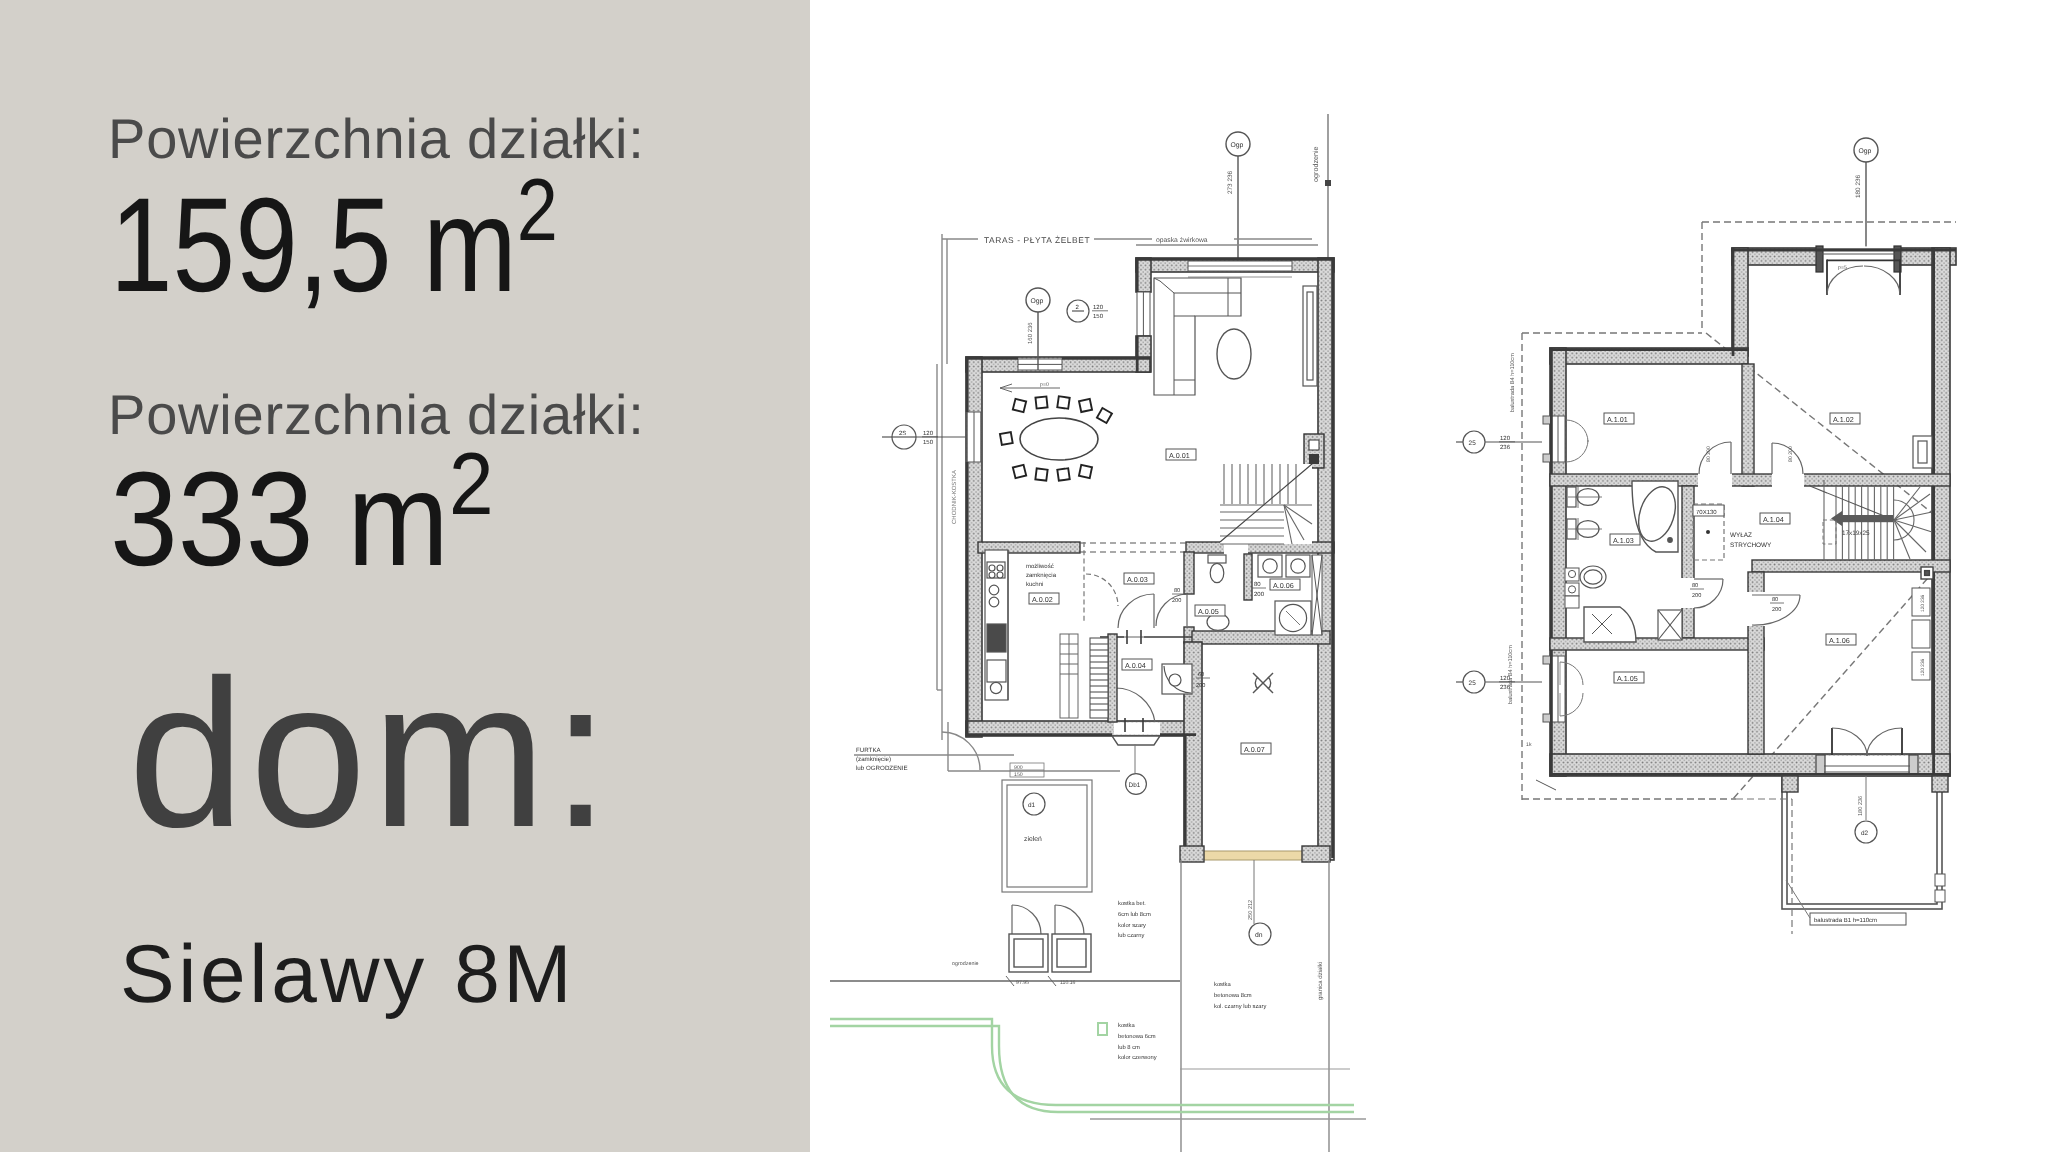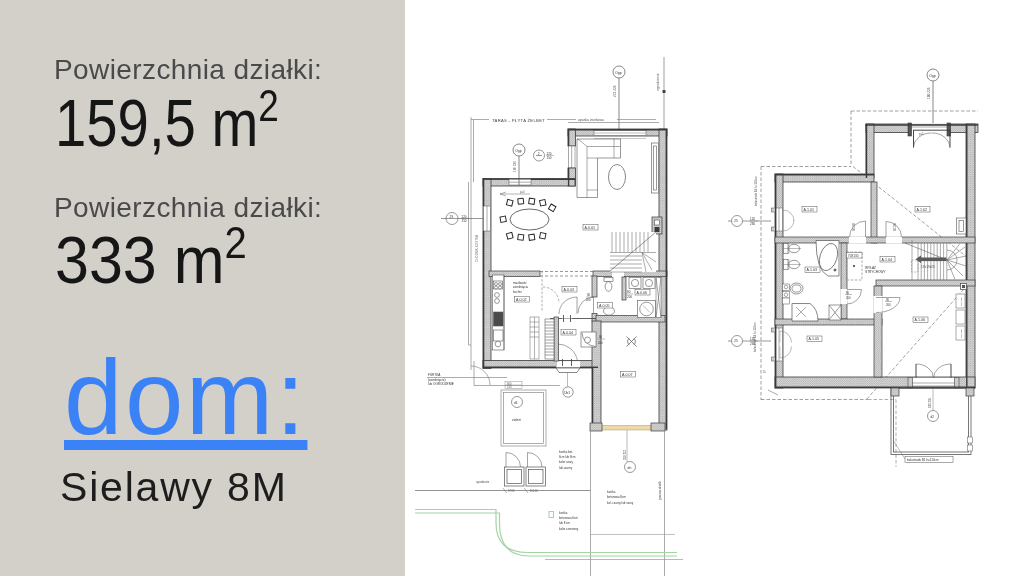--- a/index.html
+++ b/index.html
@@ -4,21 +4,21 @@
 <style>
   html,body{margin:0;padding:0;}
   body{width:1024px;height:576px;transform:translateZ(0);-webkit-font-smoothing:antialiased;background:#ffffff;overflow:hidden;position:relative;font-family:"Liberation Sans",sans-serif;}
   .panel{position:absolute;left:0;top:0;width:405px;height:576px;background:#d3d0ca;}
   .t1{position:absolute;transform:translateZ(0);left:54px;top:54px;font-size:28px;color:#4a4a4a;letter-spacing:0.4px;}
   .n1{position:absolute;left:55px;top:83px;font-size:67px;color:#161616;letter-spacing:0px;transform:scaleX(0.84) translateZ(0);transform-origin:0 0;}
   .n1 sup{font-size:44px;position:relative;top:-2px;}
   .t2{position:absolute;transform:translateZ(0);left:54px;top:192px;font-size:28px;color:#4a4a4a;letter-spacing:0.4px;text-align:right;}
   .n2{position:absolute;left:55px;top:220px;font-size:67px;color:#161616;letter-spacing:0px;transform:scaleX(0.91) translateZ(0);transform-origin:0 0;}
   .n2 sup{font-size:44px;position:relative;top:-2px;}
-  .dom{position:absolute;transform:translateZ(0);left:64px;top:338px;font-size:105px;color:#3b82f6;letter-spacing:2.5px;text-decoration:underline;}
+  .dom{position:absolute;transform:translateZ(0);left:64px;top:318px;font-size:105px;color:#404040;letter-spacing:2.5px;}
   .siel{position:absolute;transform:translateZ(0);left:60px;top:464px;font-size:41px;color:#1d1d1d;letter-spacing:1.8px;}
   svg text{font-family:"Liberation Sans",sans-serif;}
 </style>
 </head>
 <body>
 
 <div class="panel"></div>
 
 <div class="t1">Powierzchnia działki:</div>
 

